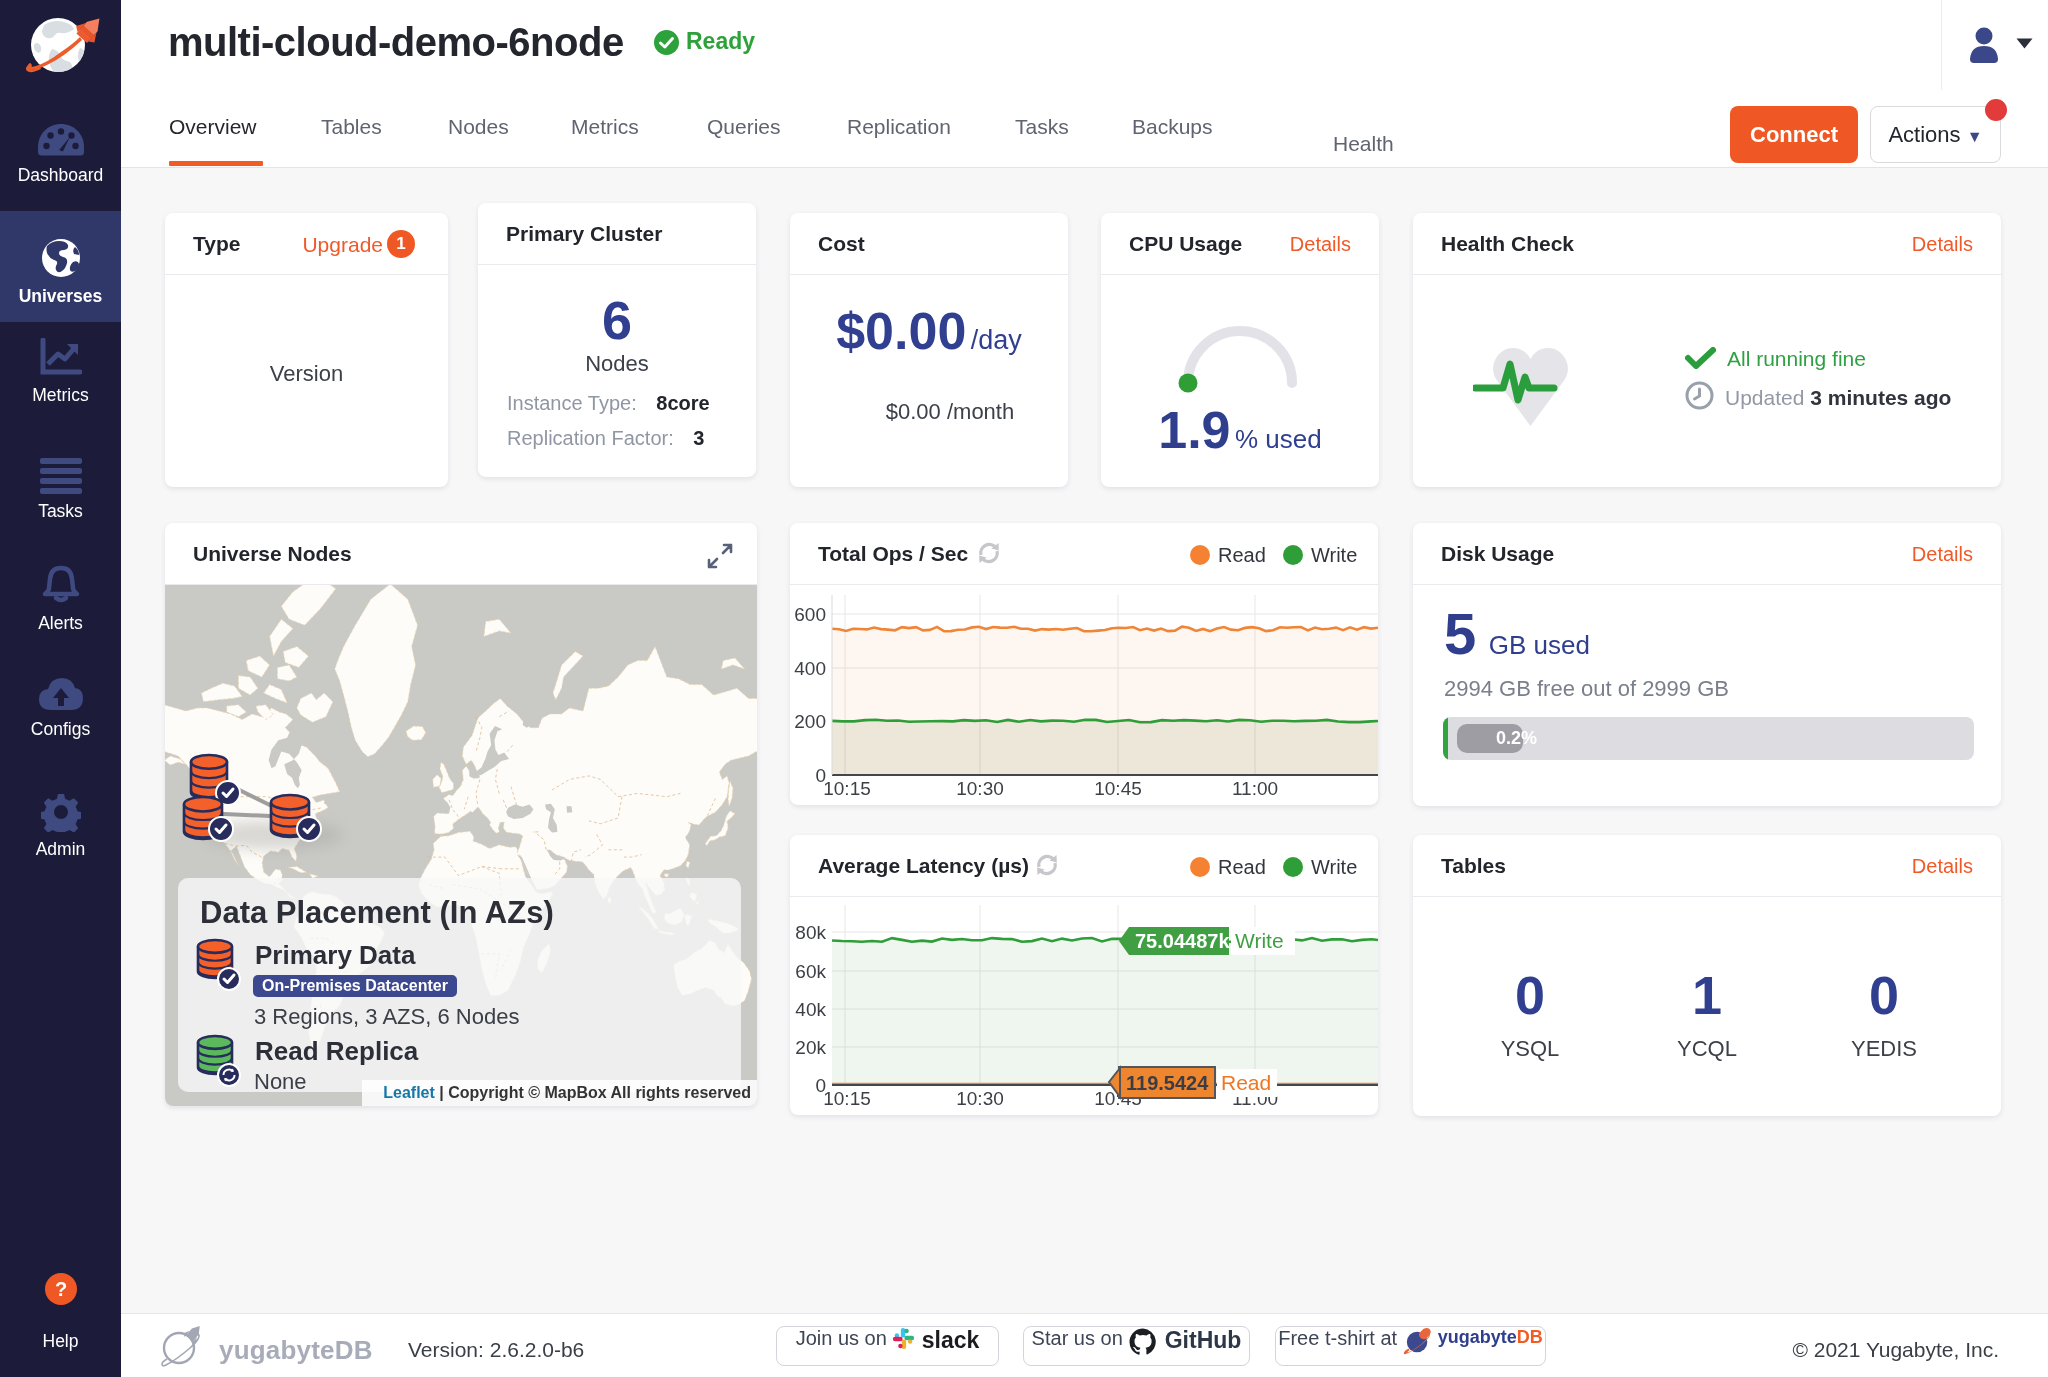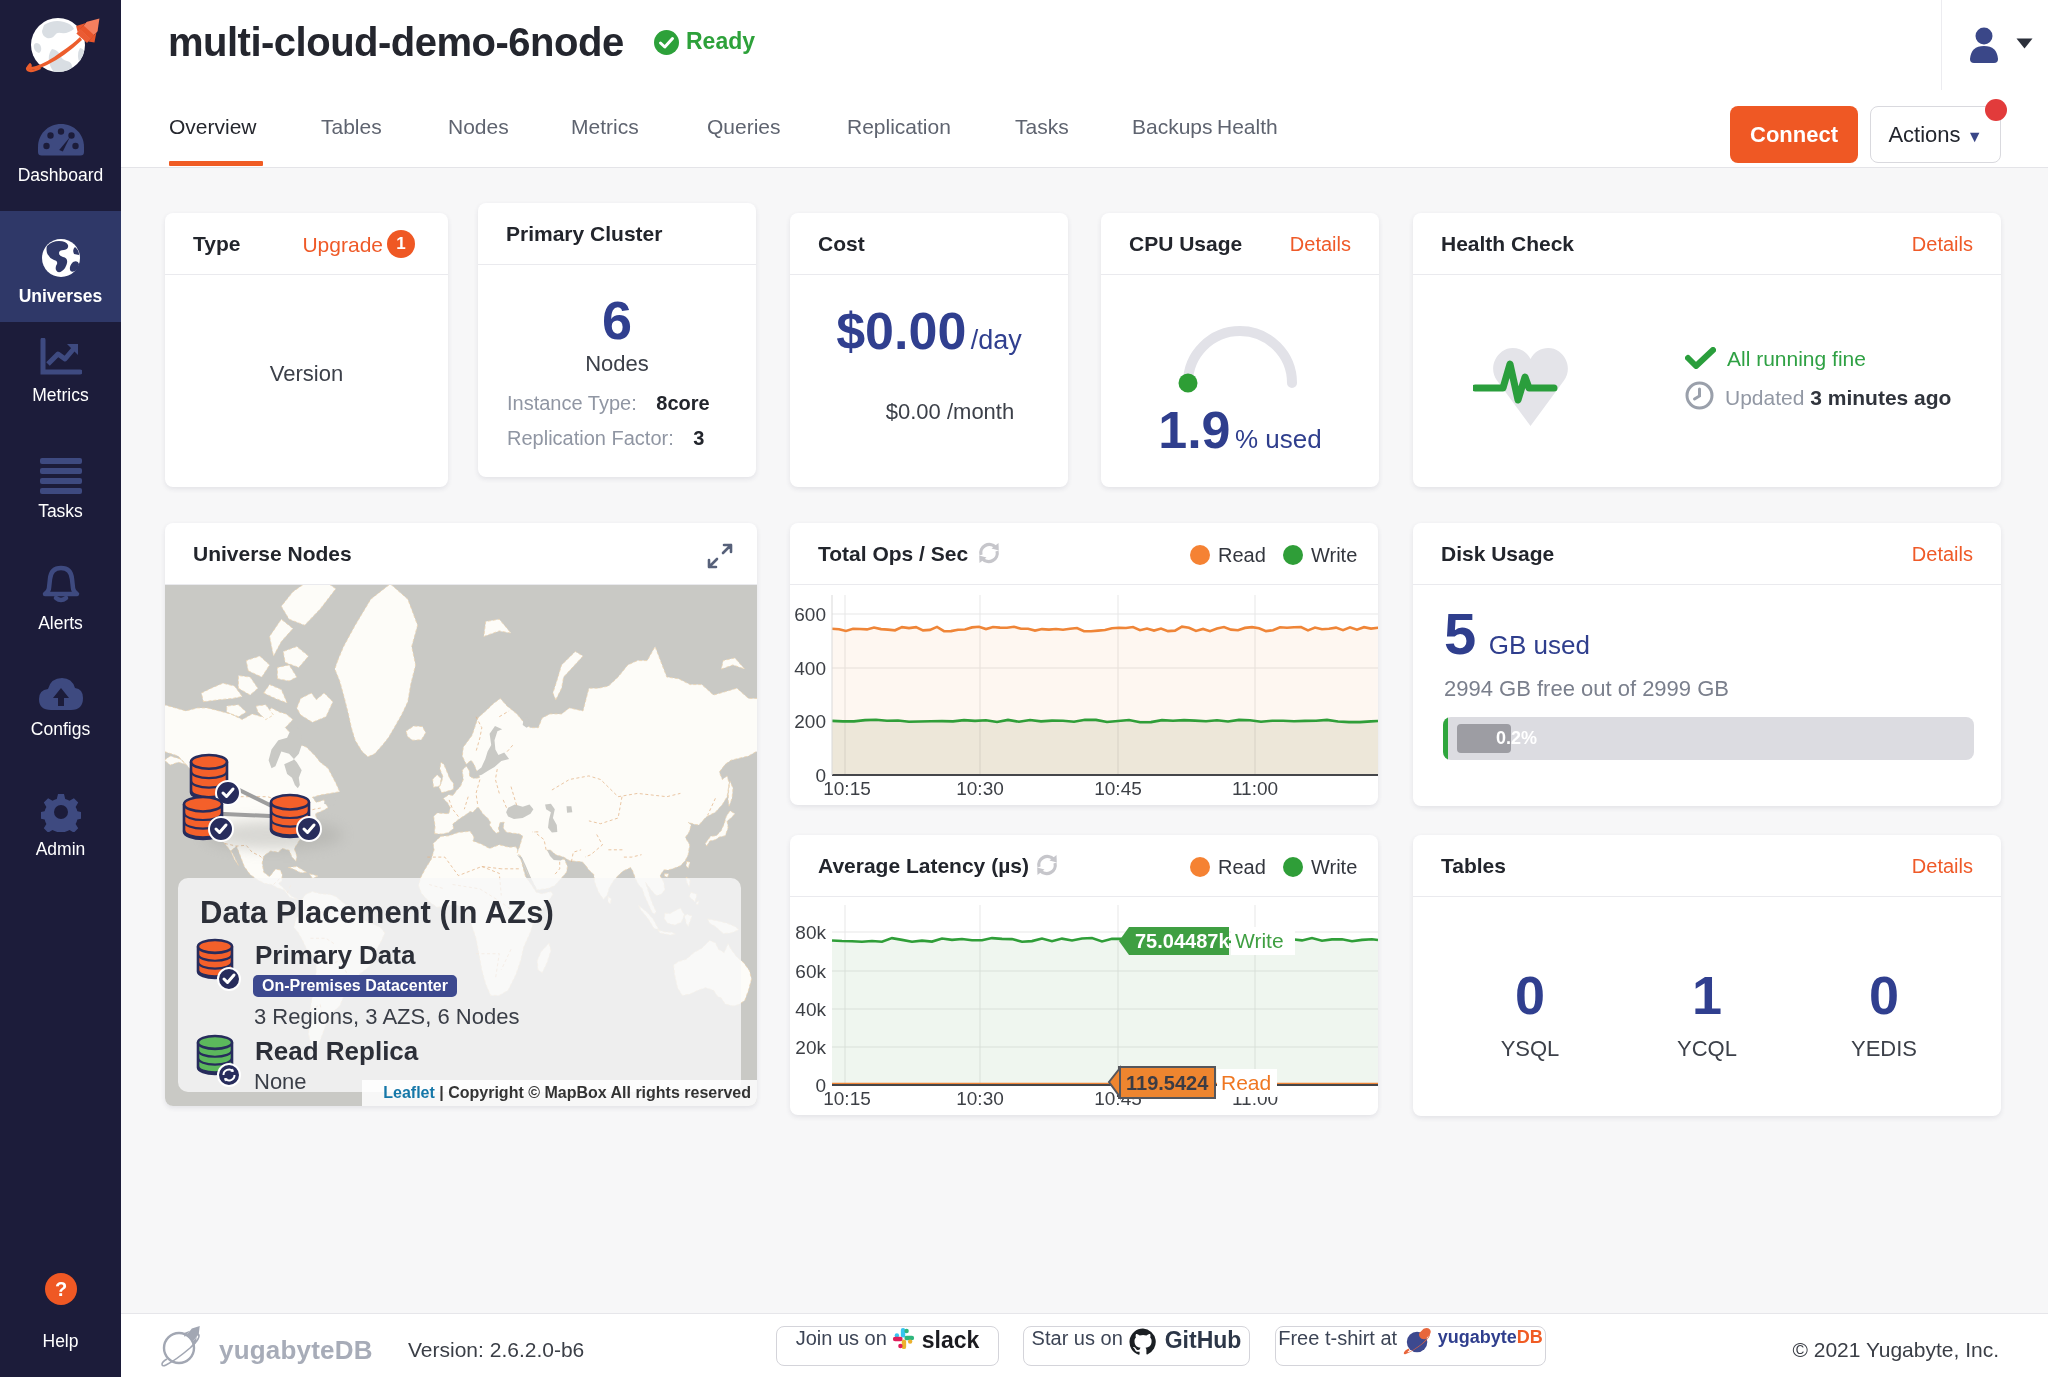--- a/index.html
+++ b/index.html
@@ -146,21 +146,21 @@
   </svg>
   <div id="ready">Ready</div>
   <div class="tab tab-active" style="left:48px;">Overview</div>
   <div class="tab" style="left:200px;">Tables</div>
   <div class="tab" style="left:327px;">Nodes</div>
   <div class="tab" style="left:450px;">Metrics</div>
   <div class="tab" style="left:586px;">Queries</div>
   <div class="tab" style="left:726px;">Replication</div>
   <div class="tab" style="left:894px;">Tasks</div>
   <div class="tab" style="left:1011px;">Backups</div>
-  <div class="tab" style="left:1096px;">Health</div>
+  <div class="tab" style="left:1212px;margin-top:17px;">Health</div>
   <div id="tab-underline"></div>
   <svg class="abs" style="left:1843px;top:24px;" width="40" height="40" viewBox="0 0 40 40">
     <circle cx="20" cy="12" r="8.5" fill="#3a4788"></circle>
     <path d="M20 22 q13 0 14 13 q0 4 -4 4 l-20 0 q-4 0 -4 -4 q1 -13 14 -13z" fill="#3a4788"></path>
   </svg>
   <path></path>
   <svg class="abs" style="left:1895px;top:38px;" width="17" height="11" viewBox="0 0 17 11">
       <path d="M0.5 0.5 L8.5 10.5 L16.5 0.5 z" fill="#2b2f3a"></path>
     </svg>
   <div id="btn-connect">Connect</div>
@@ -415,21 +415,21 @@
 </div>
 
 <div class="card" style="left:1413px;top:523px;width:588px;height:283px;">
   <div class="card-h"></div>
   <div class="card-title">Disk Usage</div>
   <div class="details">Details</div>
   <div class="abs" style="left:31px;top:82px;color:#2f3e8d;"><span style="font-size:58px;font-weight:bold;line-height:58px;">5</span> <span style="font-size:26px;margin-left:8px;">GB used</span></div>
   <div class="abs" style="left:31px;top:153px;font-size:22px;color:#7a7f8c;">2994 GB free out of 2999 GB</div>
   <div class="abs" style="left:30px;top:194px;width:531px;height:43px;border-radius:8px;background:#dcdce1;overflow:hidden;">
     <div class="abs" style="left:0;top:0;width:5px;height:43px;background:#2fa63d;"></div>
-    <div class="abs" style="left:14px;top:7px;width:54px;height:29px;background:#9d9da3;border-radius:4px;color:#fff;font-size:18px;font-weight:bold;text-align:center;line-height:29px;padding-left:39px;">0.2%</div>
+    <div class="abs" style="left:14px;top:7px;width:66px;height:29px;background:#9d9da3;border-radius:10px;color:#fff;font-size:18px;font-weight:bold;text-align:center;line-height:29px;padding-left:39px;">0.2%</div>
   </div>
 </div>
 
 <div class="card" style="left:790px;top:835px;width:588px;height:280px;">
   <div class="card-h"></div>
   <div class="card-title">Average Latency (µs)</div>
   <svg class="abs" style="left:244px;top:17px;" width="26" height="26" viewBox="0 0 26 26">
     <path d="M5 15 A 8.5 8.5 0 0 1 19.5 7.2 M21 11 A 8.5 8.5 0 0 1 6.5 18.8" stroke="#c6c6cb" stroke-width="3.2" fill="none"></path>
     <path d="M22.5 3 L22.8 10.5 L15.5 8.5 z" fill="#c6c6cb"></path>
       <path d="M3.5 23 L3.2 15.5 L10.5 17.5 z" fill="#c6c6cb"></path>

